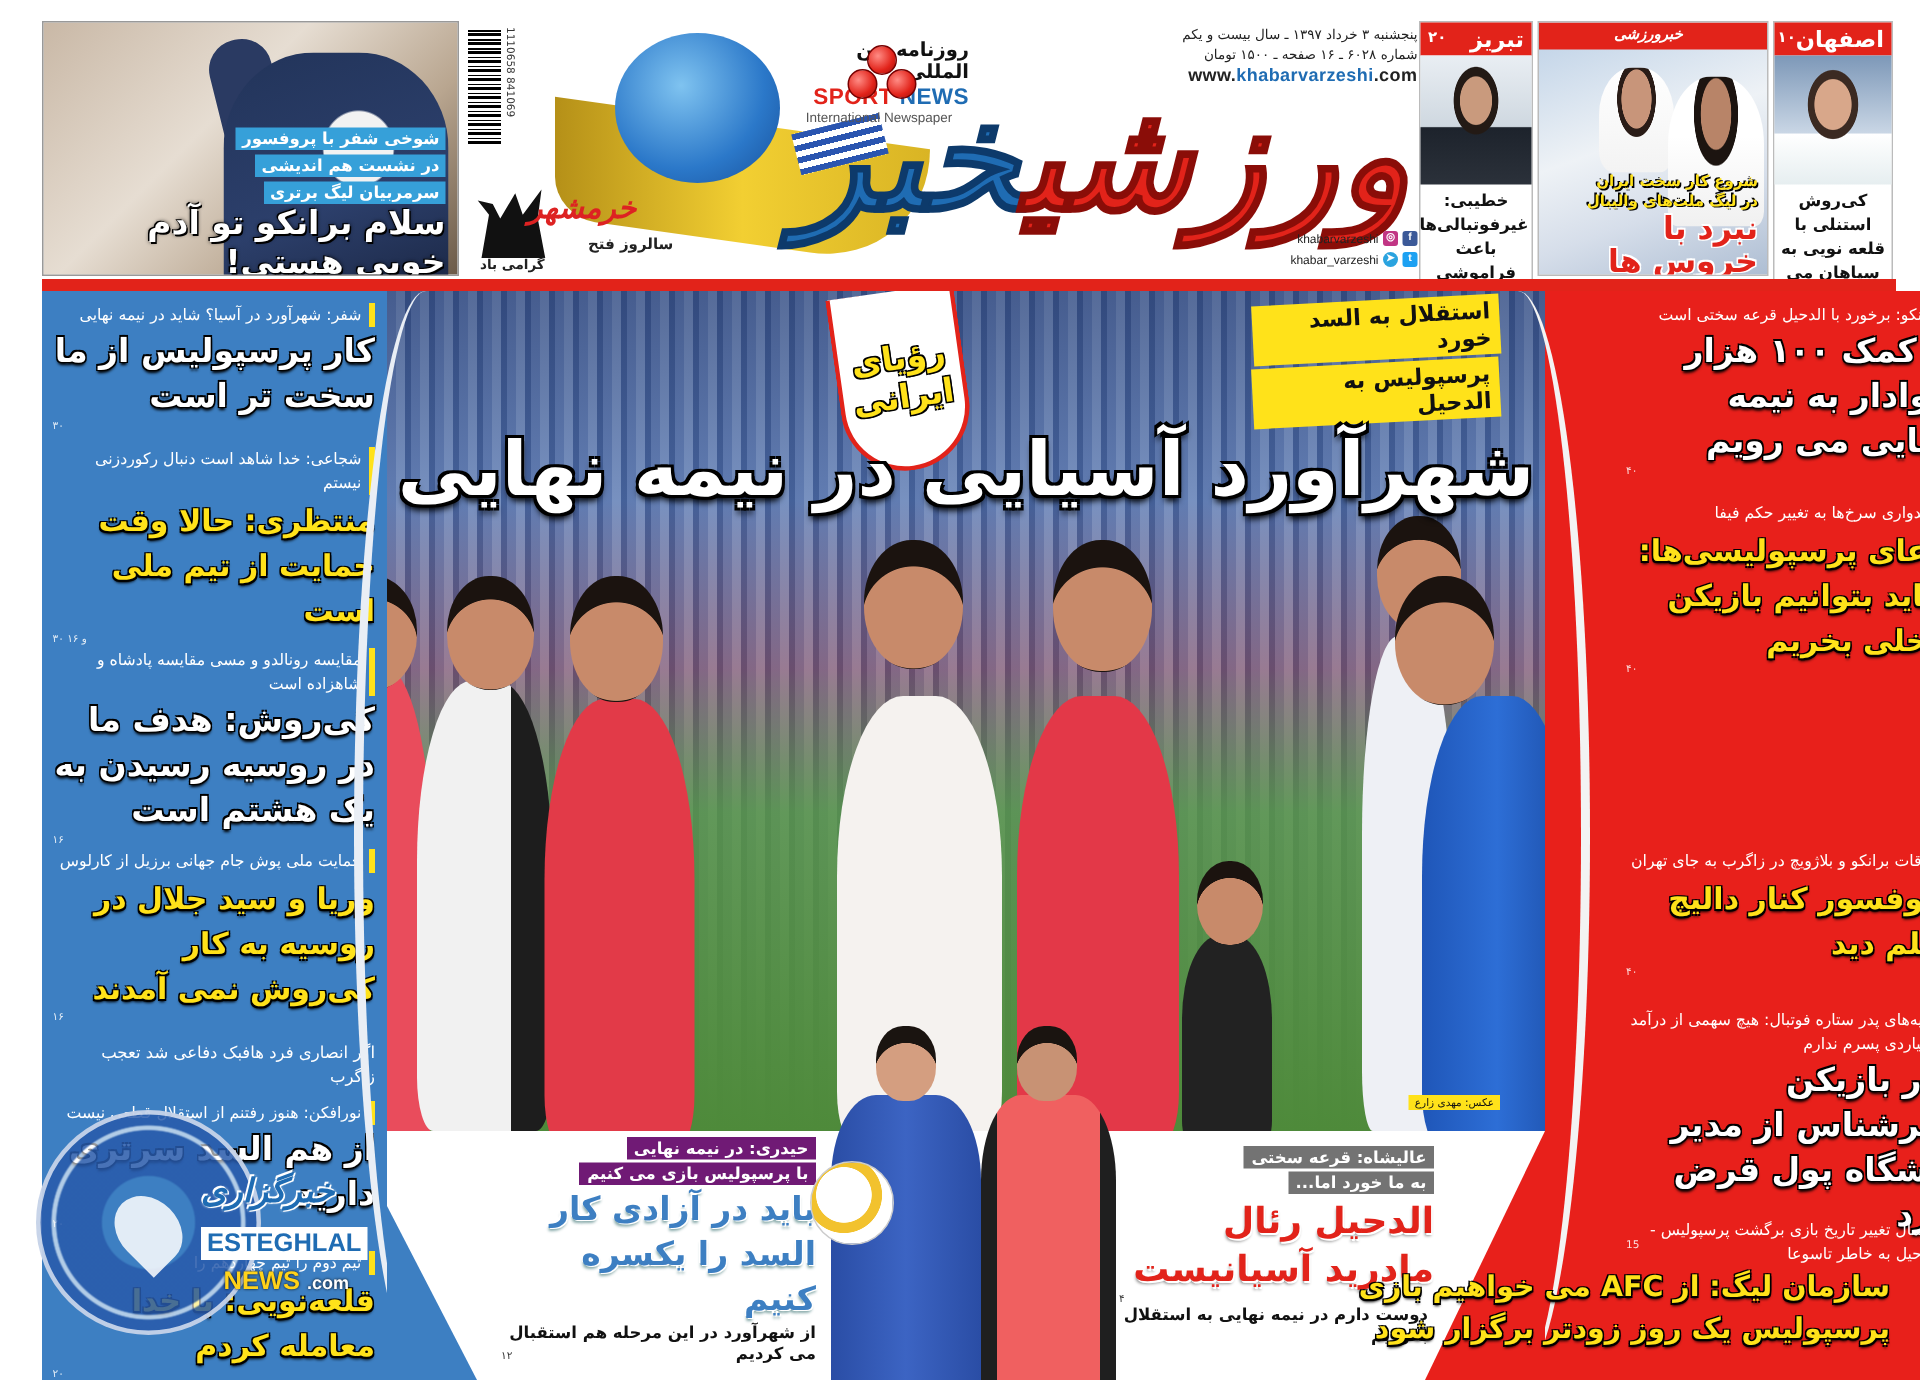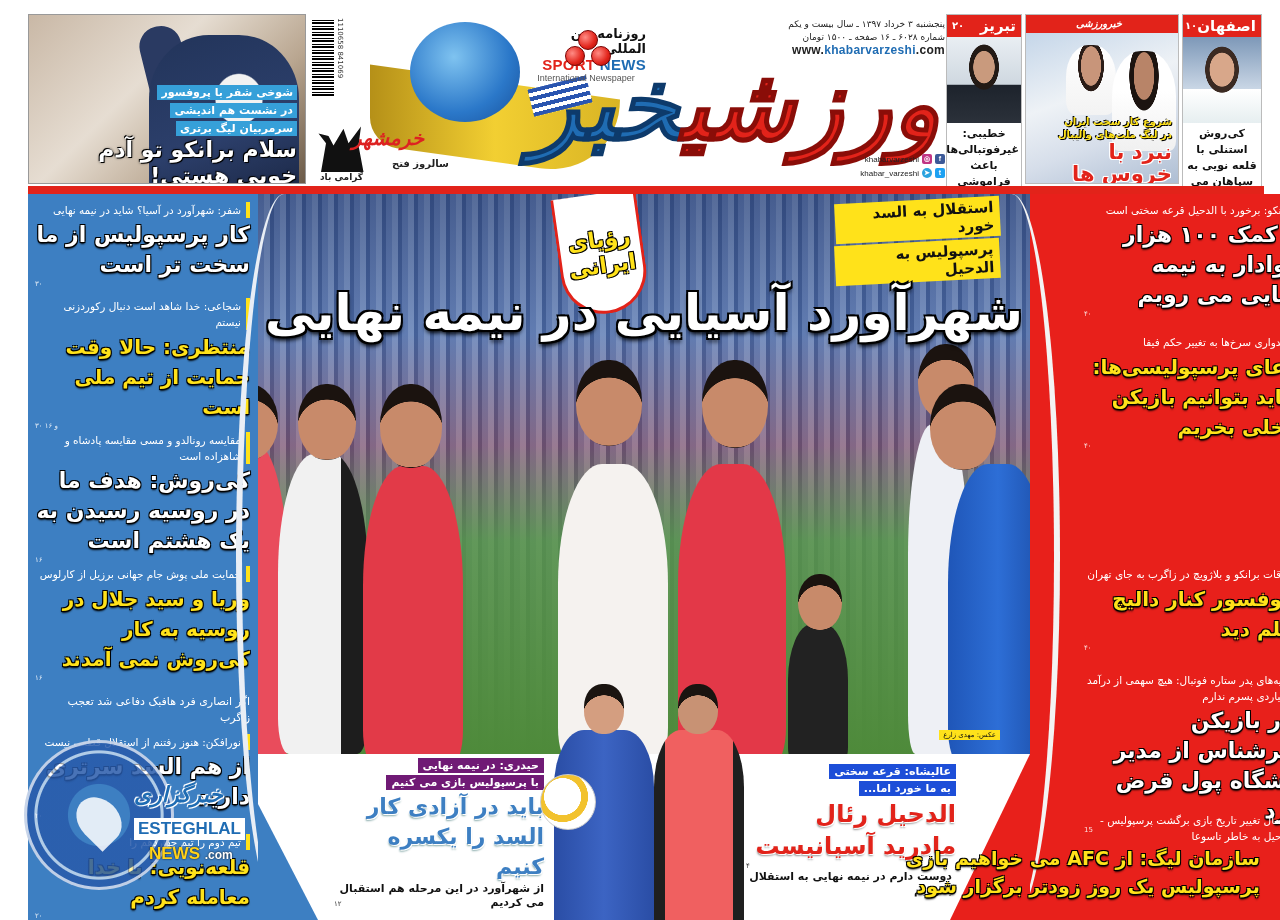--- a/index.html
+++ b/index.html
@@ -129,21 +129,21 @@
 
   .player-blue { position:absolute; left: 296px; top: -70px; width: 100px; height: 236px; }
   .player-blue .hd { position:absolute; left: 30px; top: 0; width: 40px; height: 50px; border-radius: 45%; background: radial-gradient(circle at 50% 65%, #d49e80 0 55%, #1a1410 56%); }
   .player-blue .bd { position:absolute; left: 0; top: 46px; width: 100px; height: 190px; border-radius: 30% 30% 0 0; background: linear-gradient(90deg, #2a4da5, #3c64c3 50%, #2a4da5); }
   .ball { position:absolute; left: 282px; top: 20px; width: 56px; height: 56px; border-radius: 50%; background: radial-gradient(circle at 40% 40%, #fff 0 40%, #f2c22e 41% 55%, #fff 56%); border: 1px solid #ccc; }
   .player-red { position:absolute; left: 396px; top: -70px; width: 90px; height: 236px; }
   .player-red .hd { position:absolute; left: 24px; top: 0; width: 40px; height: 50px; border-radius: 45%; background: radial-gradient(circle at 50% 65%, #c89274 0 55%, #1a1410 56%); }
   .player-red .bd { position:absolute; left: 0; top: 46px; width: 90px; height: 190px; border-radius: 30% 30% 0 0; background: linear-gradient(90deg, #1f1f1f 0 12%, #f06060 12% 88%, #1f1f1f 88%); }
 
   .bst-right { position:absolute; left: 488px; top: 10px; width: 210px; direction: rtl; text-align: right; }
-  .bst-right .k span { display:block; background: #1d4ed8; color: #fff; font-size: 11px; font-weight: bold; padding: 1px 5px; width: fit-content; margin: 0 0 2px auto; }
+  .bst-right .k span { display:block; background: #737373; color: #fff; font-size: 11px; font-weight: bold; padding: 1px 5px; width: fit-content; margin: 0 0 2px auto; }
   .bst-right .hl { color: #e2231a; font-size: 24px; font-weight: bold; line-height: 32px; text-shadow: 1px 1px 0 #fff, 0 2px 2px #999; }
   .bst-right .sub { color: #111; font-size: 11px; font-weight: bold; line-height: 14px; margin-right: 4px; }
   .bst-right .pg { font-size: 7px; color: #333; direction: ltr; text-align: left; }
 
   
   .watermark { left: 24px; top: 740px; width: 215px; height: 160px; }
   .wm-circle { position:absolute; left: 0; top: 0; width: 150px; height: 150px; border-radius: 50%;
     background: radial-gradient(circle at 50% 50%, rgba(255,255,255,0.0) 0 30%, rgba(40,90,170,0.85) 31% 60%, rgba(255,255,255,0.6) 61% 63%, rgba(40,90,170,0.85) 64%); border: 3px solid rgba(255,255,255,0.7); }
   .wm-pin { position:absolute; left: 55px; top: 55px; width: 40px; height: 50px; background: rgba(255,255,255,0.85); border-radius: 50% 50% 50% 0; transform: rotate(-45deg); }
   .wm-fa { position:absolute; left: 110px; top: 42px; color: #1f6cb3; font-size: 22px; font-weight: bold; font-style: italic; text-shadow: 0 0 2px #fff, 1px 1px 0 #fff, -1px -1px 0 #fff; direction: rtl; }

